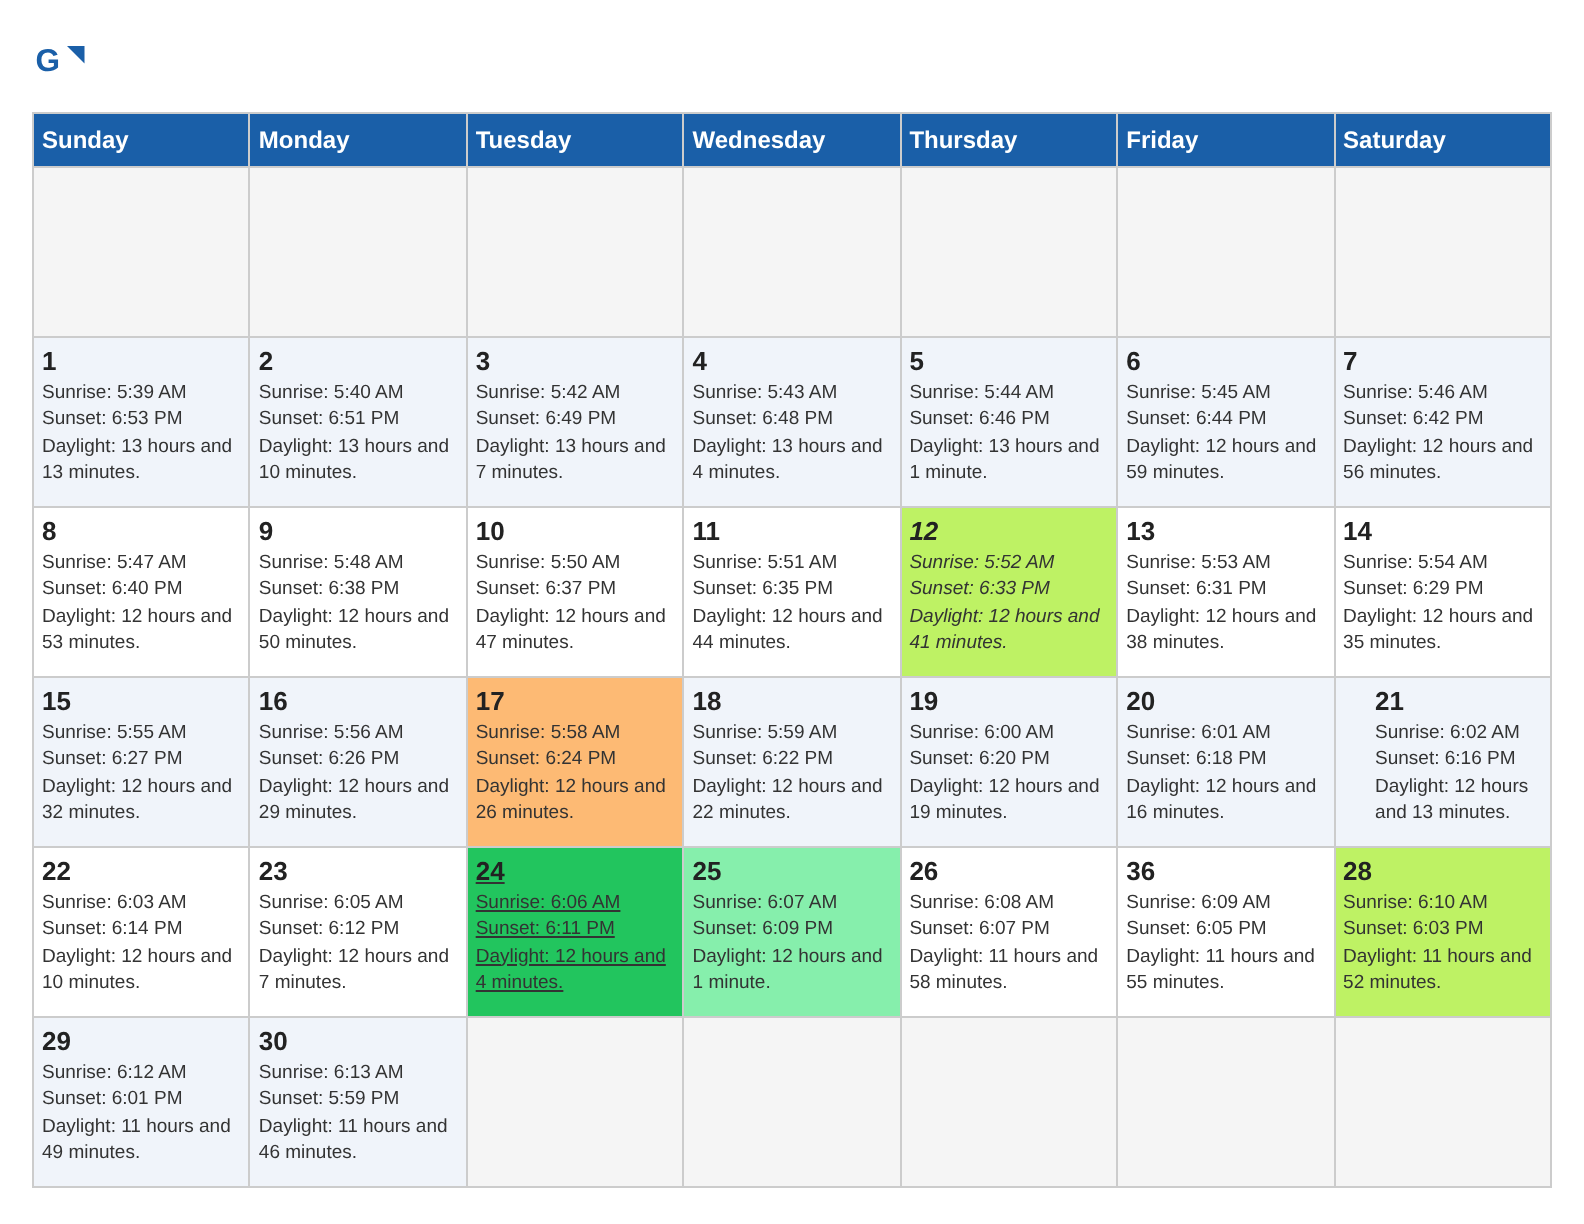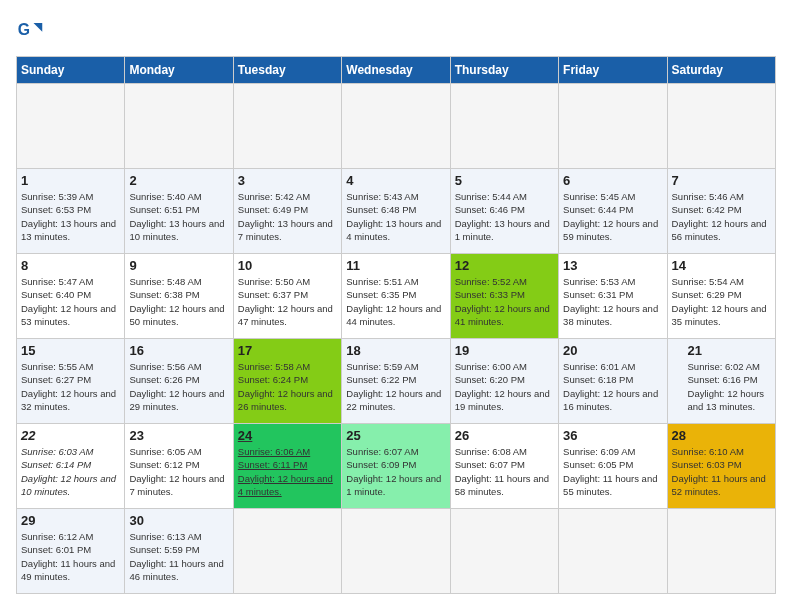--- a/index.html
+++ b/index.html
@@ -211,21 +211,21 @@
 Daylight: 12 hours
 and 47 minutes.</div>
         </td>
         <td style="background: rgb(255, 255, 255);">
           <span class="day-num">11</span>
           <div class="day-info">Sunrise: 5:51 AM
 Sunset: 6:35 PM
 Daylight: 12 hours
 and 44 minutes.</div>
         </td>
-        <td style="background: #84cc16;">
+        <td style="background: #bef264; font-style: italic;">
           <span class="day-num">12</span>
           <div class="day-info">Sunrise: 5:52 AM
 Sunset: 6:33 PM
 Daylight: 12 hours
 and 41 minutes.</div>
         </td>
         <td style="background: rgb(255, 255, 255);">
           <span class="day-num">13</span>
           <div class="day-info">Sunrise: 5:53 AM
 Sunset: 6:31 PM
@@ -248,21 +248,21 @@
 Daylight: 12 hours
 and 32 minutes.</div>
         </td>
         <td style="background: rgb(240, 244, 250);">
           <span class="day-num">16</span>
           <div class="day-info">Sunrise: 5:56 AM
 Sunset: 6:26 PM
 Daylight: 12 hours
 and 29 minutes.</div>
         </td>
-        <td style="background: #84cc16;">
+        <td style="background: #fdba74;">
           <span class="day-num">17</span>
           <div class="day-info">Sunrise: 5:58 AM
 Sunset: 6:24 PM
 Daylight: 12 hours
 and 26 minutes.</div>
         </td>
         <td style="background: rgb(240, 244, 250);">
           <span class="day-num">18</span>
           <div class="day-info">Sunrise: 5:59 AM
 Sunset: 6:22 PM
@@ -285,21 +285,21 @@
         </td>
         <td style="background: rgb(240, 244, 250); padding-left: 20px;">
           <span class="day-num">21</span>
           <div class="day-info">Sunrise: 6:02 AM
 Sunset: 6:16 PM
 Daylight: 12 hours
 and 13 minutes.</div>
         </td>
       </tr>
       <tr>
-        <td style="background: rgb(255, 255, 255); font-style: italic;">
+        <td style="background: rgb(255, 255, 255);">
           <span class="day-num">22</span>
           <div class="day-info">Sunrise: 6:03 AM
 Sunset: 6:14 PM
 Daylight: 12 hours
 and 10 minutes.</div>
         </td>
         <td style="background: rgb(255, 255, 255);">
           <span class="day-num">23</span>
           <div class="day-info">Sunrise: 6:05 AM
 Sunset: 6:12 PM
@@ -327,21 +327,21 @@
 Daylight: 11 hours
 and 58 minutes.</div>
         </td>
         <td style="background: rgb(255, 255, 255);">
           <span class="day-num">36</span>
           <div class="day-info">Sunrise: 6:09 AM
 Sunset: 6:05 PM
 Daylight: 11 hours
 and 55 minutes.</div>
         </td>
-        <td style="background: #eab308;">
+        <td style="background: #bef264;">
           <span class="day-num">28</span>
           <div class="day-info">Sunrise: 6:10 AM
 Sunset: 6:03 PM
 Daylight: 11 hours
 and 52 minutes.</div>
         </td>
       </tr>
       <tr>
         <td style="background: rgb(240, 244, 250);">
           <span class="day-num">29</span>

